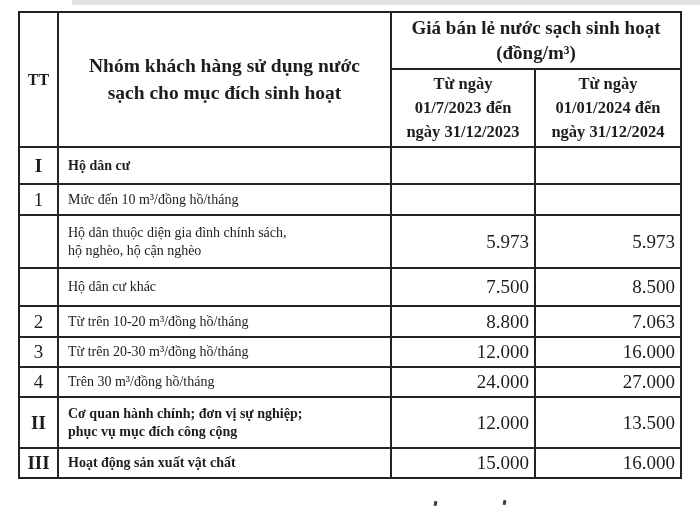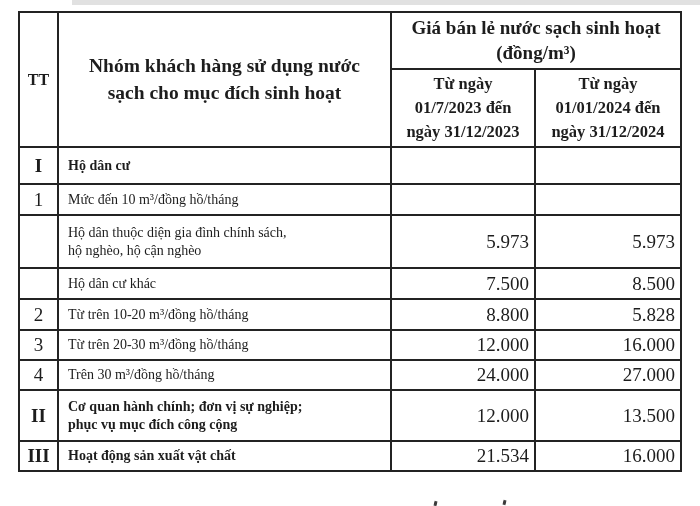--- a/index.html
+++ b/index.html
@@ -122,31 +122,31 @@
       <td class="val"></td>
       <td class="val"></td>
     </tr>
     <tr style="height:53px">
       <td class="tt"></td>
       <td class="label">Hộ dân thuộc diện gia đình chính sách,
 hộ nghèo, hộ cận nghèo</td>
       <td class="val">5.973</td>
       <td class="val">5.973</td>
     </tr>
-    <tr style="height:31px">
+    <tr style="height:38px">
       <td class="tt"></td>
       <td class="label">Hộ dân cư khác</td>
       <td class="val">7.500</td>
       <td class="val">8.500</td>
     </tr>
     <tr style="height:31px">
       <td class="tt">2</td>
       <td class="label">Từ trên 10-20 m³/đồng hồ/tháng</td>
       <td class="val">8.800</td>
-      <td class="val">5.828</td>
+      <td class="val">7.063</td>
     </tr>
     <tr style="height:30px">
       <td class="tt">3</td>
       <td class="label">Từ trên 20-30 m³/đồng hồ/tháng</td>
       <td class="val">12.000</td>
       <td class="val">16.000</td>
     </tr>
     <tr style="height:30px">
       <td class="tt">4</td>
       <td class="label">Trên 30 m³/đồng hồ/tháng</td>
@@ -156,21 +156,21 @@
     <tr class="section" style="height:51px">
       <td class="tt">II</td>
       <td class="label">Cơ quan hành chính; đơn vị sự nghiệp;
 phục vụ mục đích công cộng</td>
       <td class="val">12.000</td>
       <td class="val">13.500</td>
     </tr>
     <tr class="section" style="height:30px">
       <td class="tt">III</td>
       <td class="label">Hoạt động sản xuất vật chất</td>
-      <td class="val">21.534</td>
+      <td class="val">15.000</td>
       <td class="val">16.000</td>
     </tr>
 
   </tbody>
 </table>
 
 <div class="cutoff-mark m1"></div>
 <div class="cutoff-mark m2"></div>
 
 </body></html>

